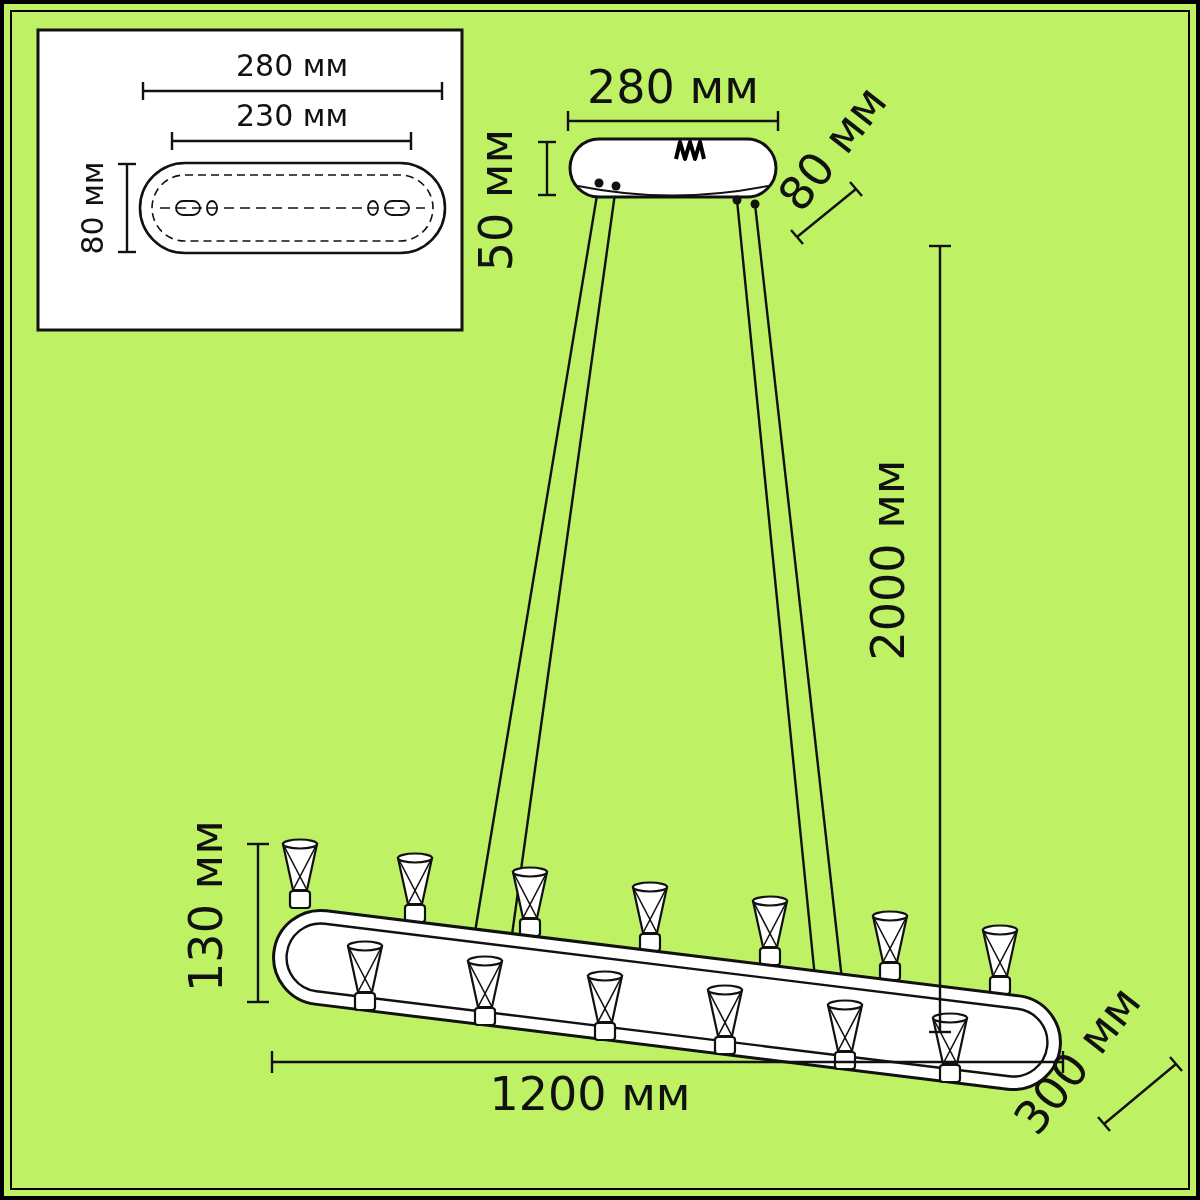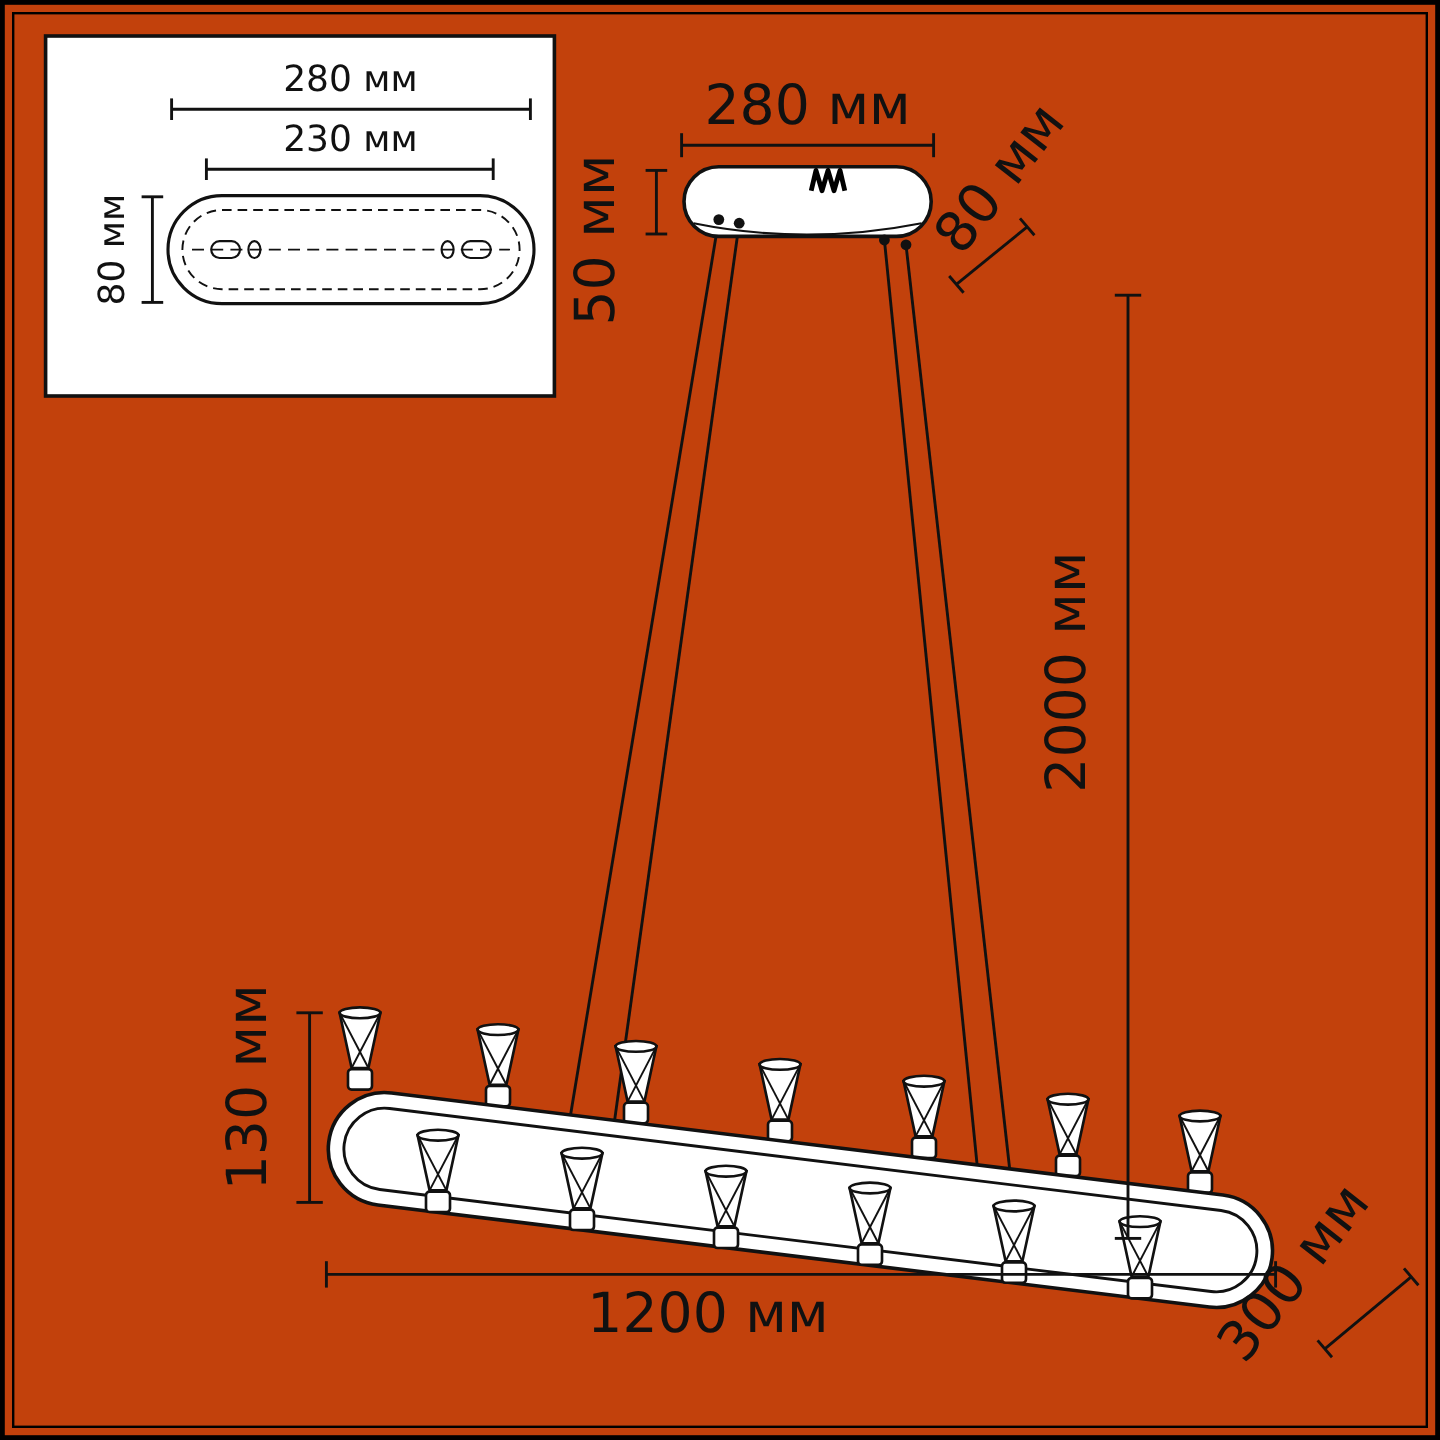--- a/index.html
+++ b/index.html
@@ -3,21 +3,21 @@
 <meta charset="utf-8">
 <style>
   html, body {
     margin: 0;
     padding: 0;
     width: 1200px;
     height: 1200px;
     background: #ffffff;
     font-family: "DejaVu Sans", "Liberation Sans", sans-serif;
   }
-  .stage { position: relative; width: 1200px; height: 1200px; background: #c2410c; }
+  .stage { position: relative; width: 1200px; height: 1200px; background: #bef264; }
   .frame-outer { position: absolute; inset: 0; border: 4px solid #000; pointer-events: none; }
   .frame-inner { position: absolute; inset: 10px; border: 2px solid #000; pointer-events: none; }
   svg { position: absolute; inset: 0; }
 
   .box      { fill: #fff; stroke: #111; stroke-width: 3; }
   .ln1      { fill: none; stroke: #111; stroke-width: 1.8; }
   .ln2      { fill: none; stroke: #111; stroke-width: 2.6; }
   .ln3      { fill: #fff; stroke: #111; stroke-width: 3; }
   .dash     { fill: none; stroke: #111; stroke-width: 1.6; stroke-dasharray: 8 5; }
   .dashthin { fill: none; stroke: #111; stroke-width: 1.3; stroke-dasharray: 10 6; }

